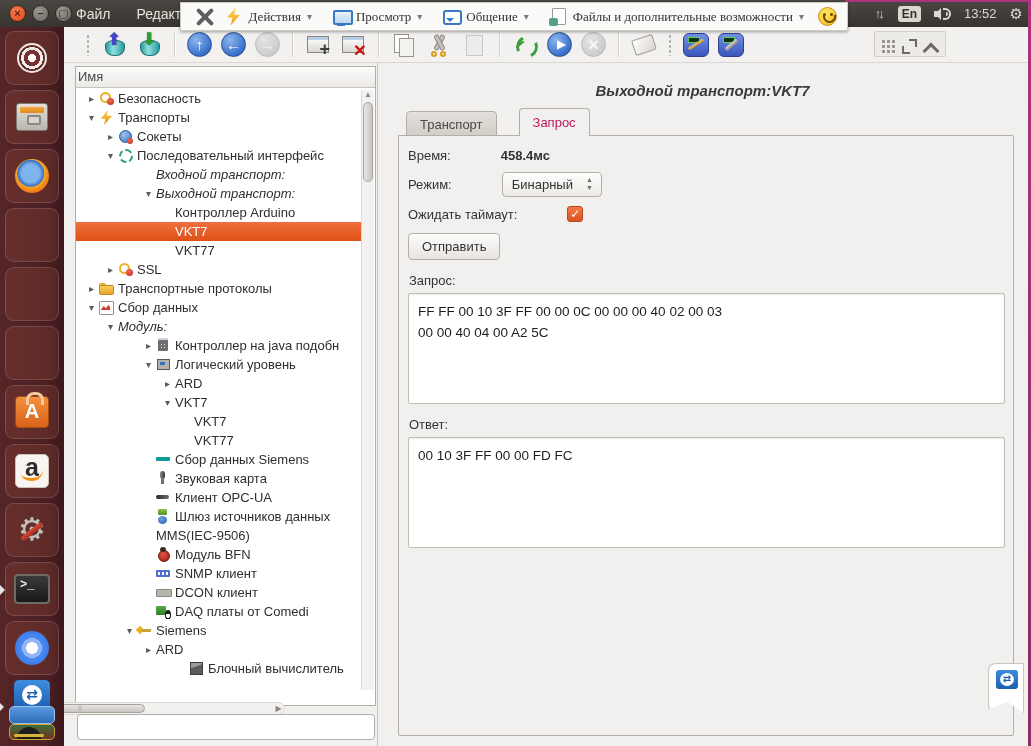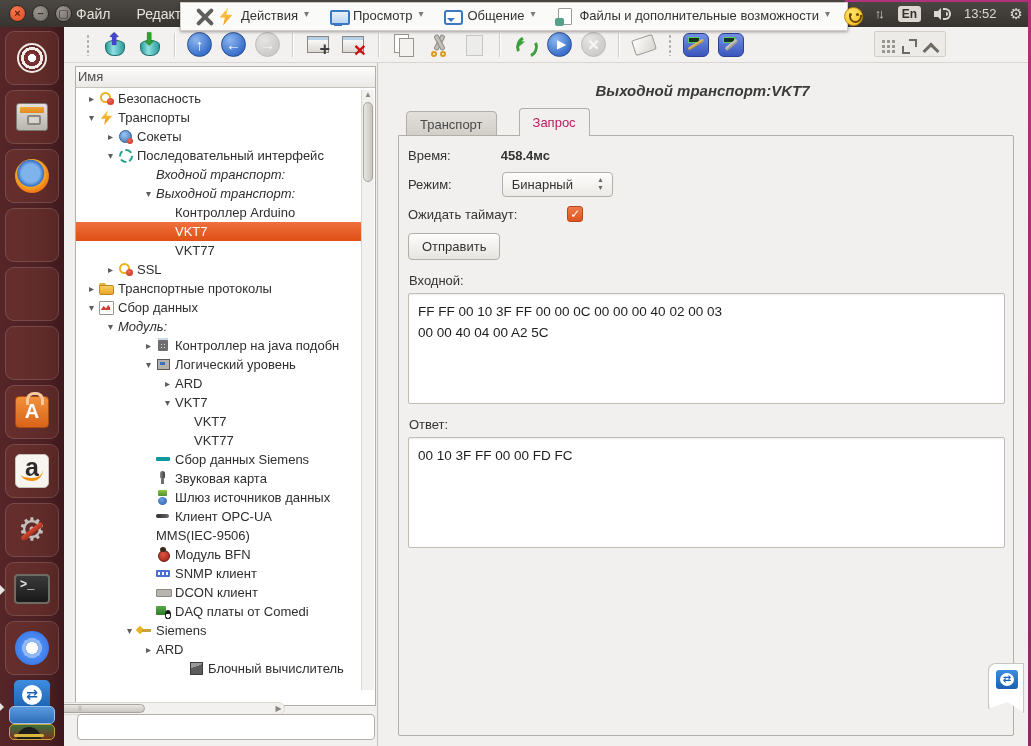--- a/index.html
+++ b/index.html
@@ -41,21 +41,21 @@
 
   
   #actionbar { position:absolute; left:180px; top:2px; width:668px; height:29px; background:#fafaf9;
     border:1px solid #cfcac5; box-shadow:0 1px 3px rgba(0,0,0,.35); z-index:30;
     display:flex; align-items:center; padding:0 10px; gap:8px; }
   .ab-close { position:relative; width:20px; height:20px; margin:0 8px 0 4px; }
   .ab-close::before,.ab-close::after { content:""; position:absolute; left:-1px; top:8px; width:22px; height:4px;
     background:#5f5f5f; border-radius:2px; }
   .ab-close::before { transform:rotate(45deg); }
   .ab-close::after { transform:rotate(-45deg); }
-  .ab-item { display:flex; align-items:flex-start; gap:6px; padding:0 6px; }
+  .ab-item { display:flex; align-items:center; gap:6px; padding:0 6px;font-family:Liberation Serif, serif; }
   .ab-label { font-size:13px; color:#333; white-space:nowrap; }
   .ab-caret { color:#7a7a7a; font-size:10px; }
   .abi { width:18px; height:18px; position:relative; flex:none; }
   .abi-lightning { background:linear-gradient(#ffd24a,#f09a1e);
     clip-path:polygon(62% 0,14% 56%,44% 56%,34% 100%,86% 40%,52% 40%); }
   .abi-monitor::before { content:""; position:absolute; left:1px; top:2px; width:16px; height:11px;
     background:linear-gradient(#e8f1fb,#bcd6f2); border:2px solid #3b78c2; border-radius:2px; }
   .abi-monitor::after { content:""; position:absolute; left:5px; bottom:0; width:8px; height:3px; background:#3b78c2; }
   .abi-chat::before { content:""; position:absolute; left:1px; top:2px; width:15px; height:11px;
     border:2px solid #3b78c2; border-radius:3px; background:#fff; }
@@ -292,21 +292,21 @@
   .tab { height:25px; line-height:25px; padding:0 13px; font-size:13px; color:#4a4a4a;
     background:linear-gradient(#e3e0db,#d2cec8); border:1px solid #b2aea8; border-radius:4px 4px 0 0;
     margin-right:-1px; }
   .tab.active { background:#f1f0ee; height:28px; line-height:28px; border-bottom:none; color:#be185d; z-index:3;margin-left:23px; }
   #frame { position:absolute; left:20px; top:72px; width:616px; height:601px;
     border:1px solid #b2aea8; border-radius:0 2px 2px 2px; background:#f1f0ee; padding:12px 8px 0 9px; }
   .fld-row { display:flex; align-items:center; margin-bottom:9px; font-size:13px; color:#333;gap:43px; }
   .fld-label { margin-right:7px; }
   .fld-value-b { font-weight:bold; }
   #combo { position:relative; border:1px solid #b2aea8; border-radius:4px; background:linear-gradient(#fdfdfc,#eceae6);
-    padding:4px 39px 4px 9px; font-size:13px; color:#333; }
+    padding:4px 28px 4px 9px; font-size:13px; color:#333; }
   #combo .spin { position:absolute; right:8px; top:3px; color:#6e6a64; font-size:7px; line-height:8px; text-align:center; }
   #checkbox { width:16px; height:16px; border-radius:3px; background:linear-gradient(#f07a48,#dd5420);
     border:1px solid #b5491c; color:#fff; font-size:12px; font-weight:bold; text-align:center; line-height:15px; }
   #send-btn { display:inline-block; border:1px solid #b2aea8; border-radius:4px;
     background:linear-gradient(#fdfdfc,#e7e4e0); padding:5px 13px; font-size:13px; color:#333; margin:2px 0 10px 0; }
   .area-label { font-size:13px; color:#333; margin:3px 0 5px 1px; }
   .hex-area { display:block; width:597px; height:111px; background:#fff; border:1px solid #c1bcb4; border-radius:2px;
     box-shadow:inset 0 1px 2px rgba(0,0,0,.07); resize:none; outline:none; padding:7px 9px;
     font-family:"Liberation Sans","DejaVu Sans",sans-serif; font-size:13.5px; color:#1d1d1d; line-height:21px;
     margin-bottom:13px; }
@@ -548,27 +548,27 @@
           <span class="ic ic-siemens"></span>
           <span class="lbl">Сбор данных Siemens</span>
         </div>
         <div class="trow" style="padding-left: 65px;">
           <span class="exp"></span>
           <span class="ic ic-microphone"></span>
           <span class="lbl">Звуковая карта</span>
         </div>
         <div class="trow" style="padding-left: 65px;">
           <span class="exp"></span>
+          <span class="ic ic-opc-ua"></span>
+          <span class="lbl">Клиент OPC-UA</span>
+        </div>
+        <div class="trow" style="padding-left: 65px;">
+          <span class="exp"></span>
           <span class="ic ic-gateway"></span>
           <span class="lbl">Шлюз источников данных</span>
-        </div>
-        <div class="trow" style="padding-left: 65px;">
-          <span class="exp"></span>
-          <span class="ic ic-opc-ua"></span>
-          <span class="lbl">Клиент OPC-UA</span>
         </div>
         <div class="trow" style="padding-left: 65px;">
           <span class="exp"></span>
           <span class="lbl">MMS(IEC-9506)</span>
         </div>
         <div class="trow" style="padding-left: 65px;">
           <span class="exp"></span>
           <span class="ic ic-bfn"></span>
           <span class="lbl">Модуль BFN</span>
         </div>
@@ -632,21 +632,21 @@
         <span id="combo">
           <span>Бинарный</span>
           <span class="spin">▲<br>▼</span>
         </span>
       </div>
       <div class="fld-row">
         <span class="fld-label">Ожидать таймаут:</span>
         <span id="checkbox">✓</span>
       </div>
       <div id="send-btn">Отправить</div>
-      <div class="area-label">Входной:</div>
+      <div class="area-label">Запрос:</div>
       <textarea class="hex-area" spellcheck="false" style="">FF FF 00 10 3F FF 00 00 0C 00 00 00 40 02 00 03
 00 00 40 04 00 A2 5C</textarea>
       <div class="area-label">Ответ:</div>
       <textarea class="hex-area" spellcheck="false" style="">00 10 3F FF 00 00 FD FC</textarea>
     </div>
   </div>
 
   <div id="tv-flag">
     <div class="mini"></div>
   </div>

